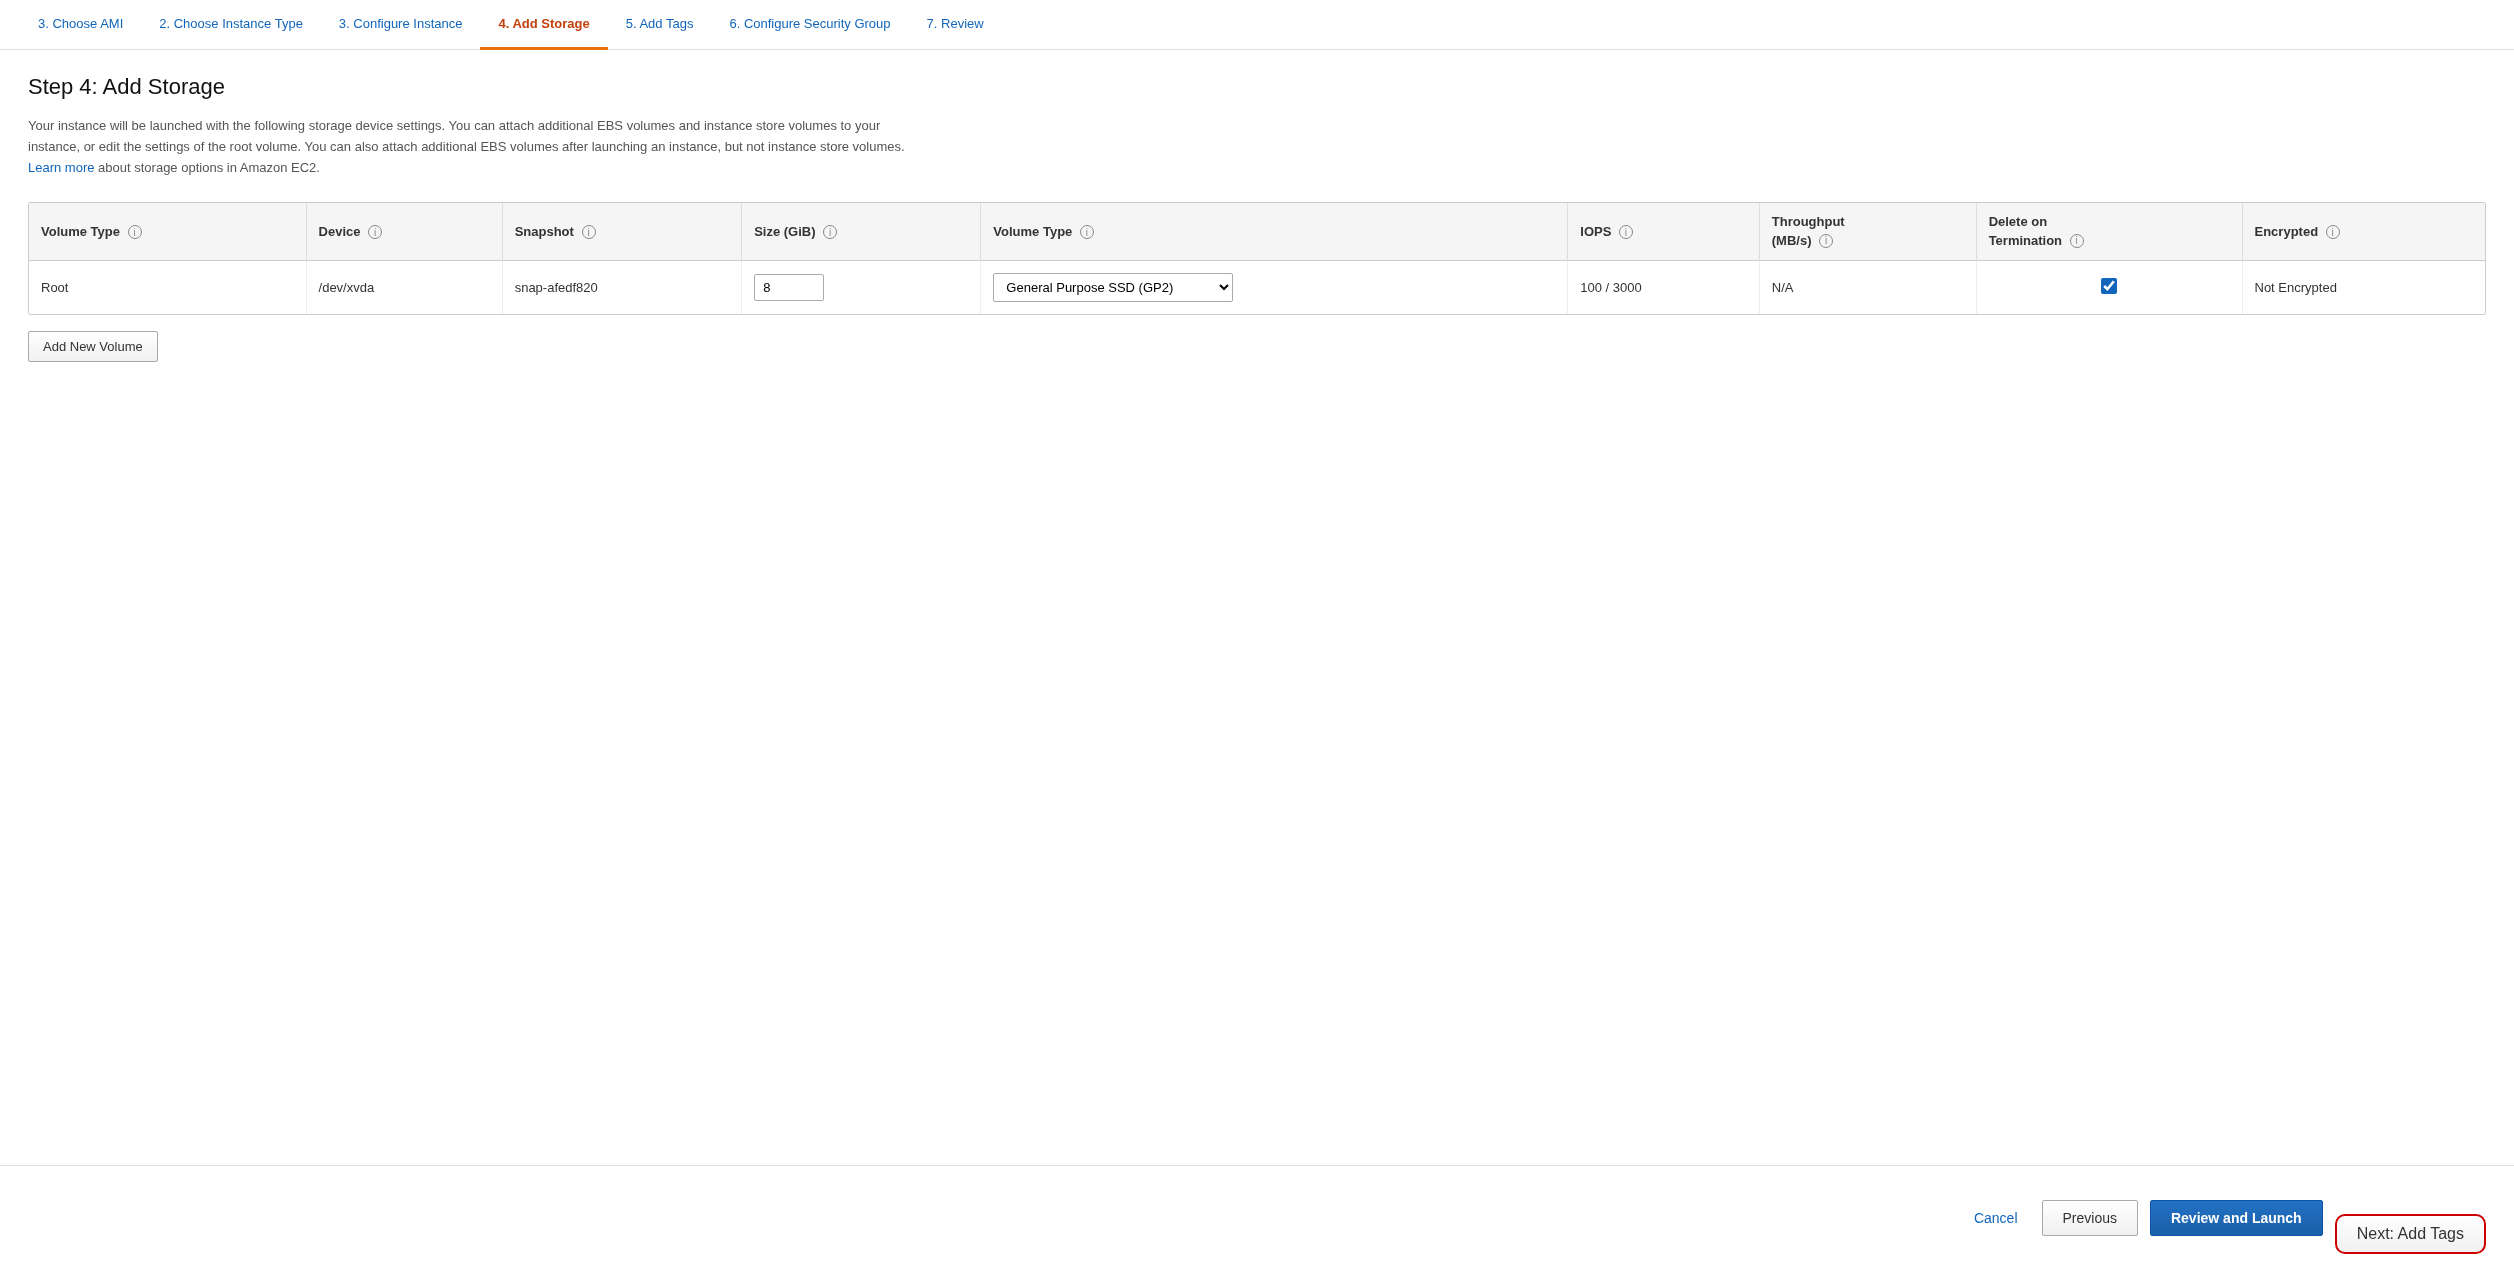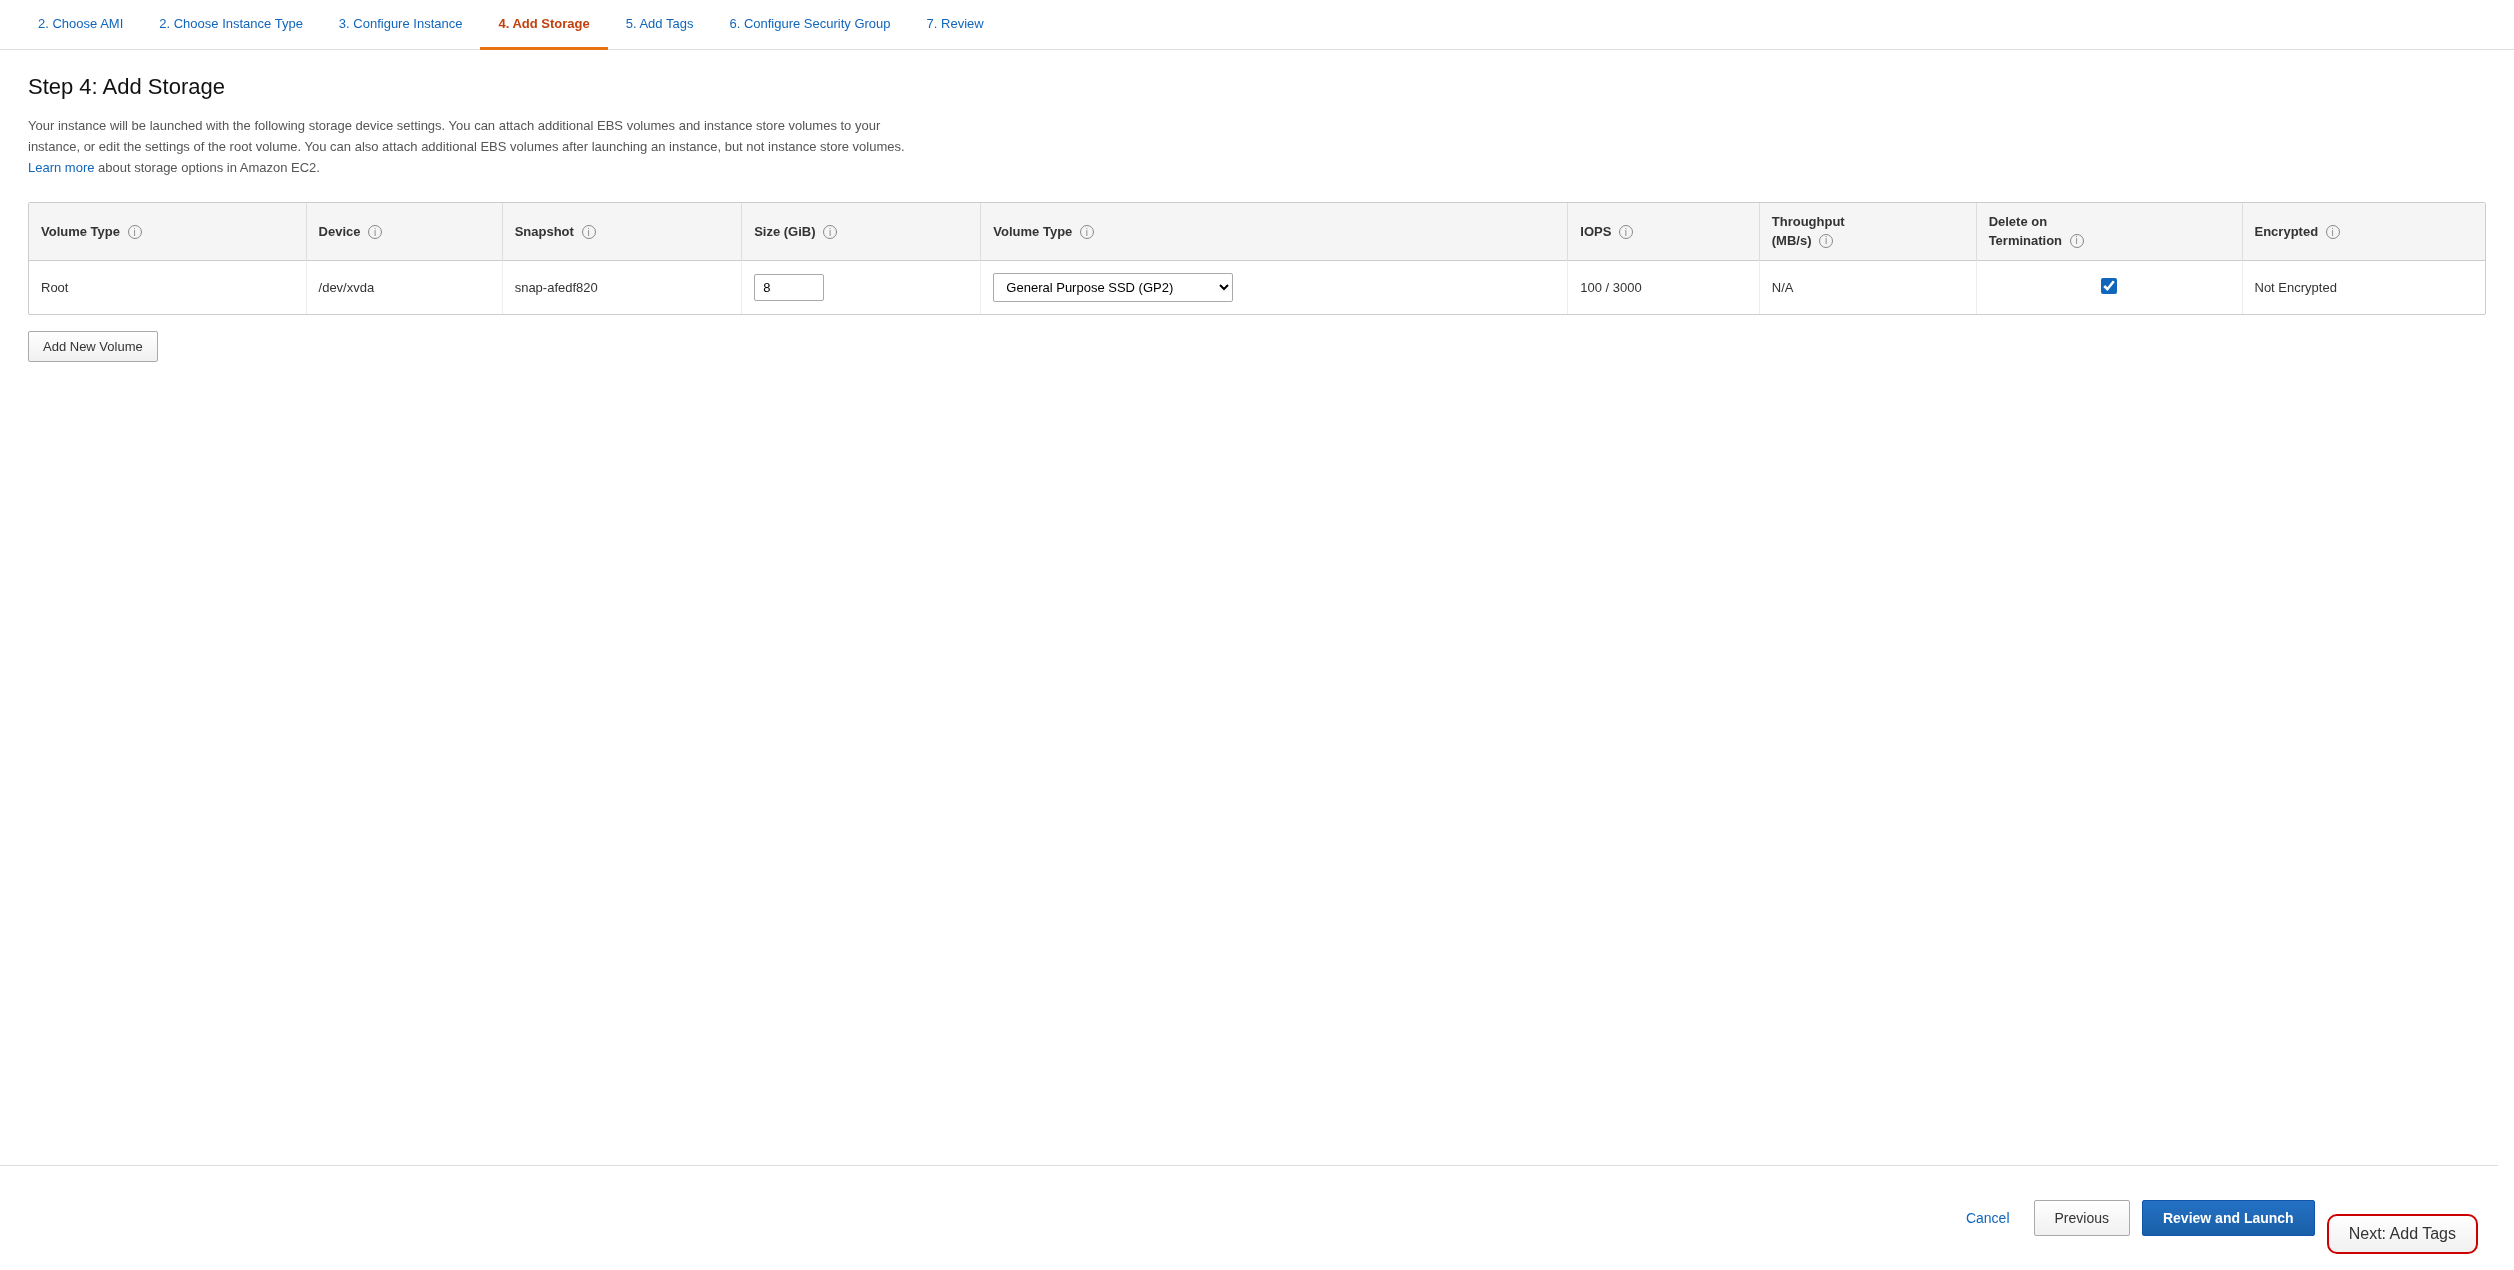--- a/index.html
+++ b/index.html
@@ -179,27 +179,27 @@
     .info-box a {
       color: #1166bb;
       text-decoration: none;
     }
 
     
     .footer-bar {
       position: fixed;
       bottom: 0;
       left: 0;
-      right: 16px;
+      right: 0;
       background: #fff;
       border-top: 1px solid #ddd;
       display: flex;
       justify-content: flex-end;
       align-items: center;
-      padding: 16px 20px;
+      padding: 16px 28px;
       gap: 12px;
     }
 
     .btn-cancel {
       background: none;
       border: none;
       color: #1166bb;
       font-size: 14px;
       cursor: pointer;
       padding: 8px 12px;
@@ -238,21 +238,21 @@
     }
 
     .th-multiline {
       line-height: 1.4;
     }
   </style>
 </head>
 <body>
 
 <nav class="wizard-nav">
-  <a class="wizard-step">2. Choose AMI</a>
+  <a class="wizard-step">3. Choose AMI</a>
   <a class="wizard-step">2. Choose Instance Type</a>
   <a class="wizard-step">3. Configure Instance</a>
   <a class="wizard-step active">4. Add Storage</a>
   <a class="wizard-step">5. Add Tags</a>
   <a class="wizard-step">6. Configure Security Group</a>
   <a class="wizard-step">7. Review</a>
 </nav>
 
 <div class="main-content">
 

